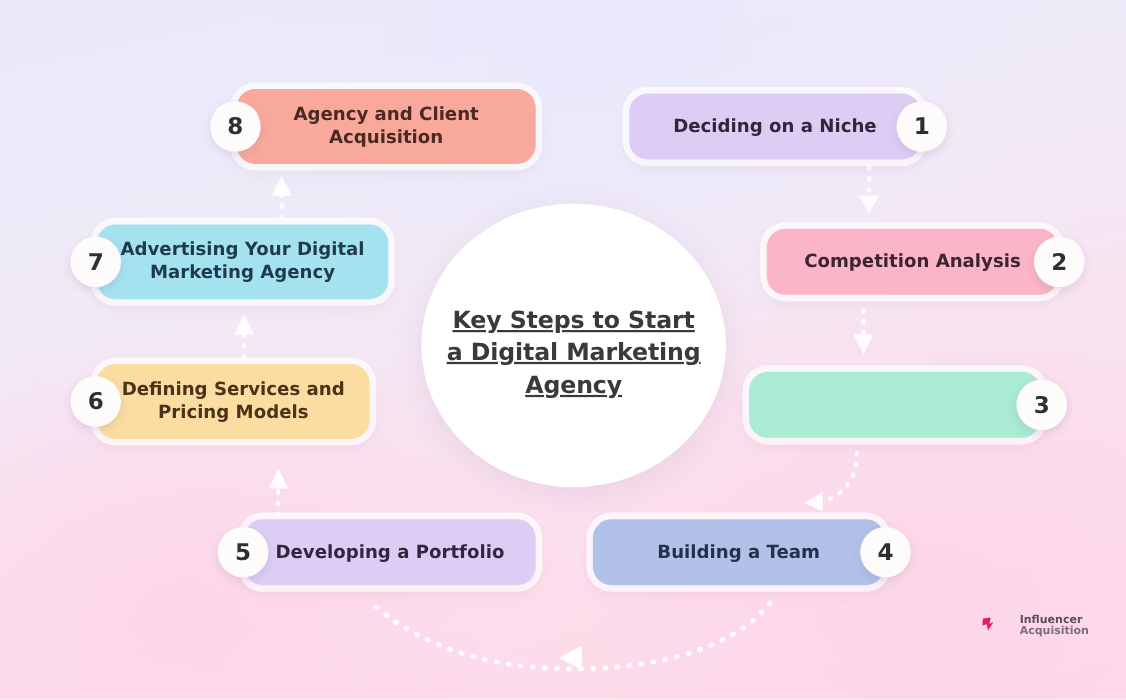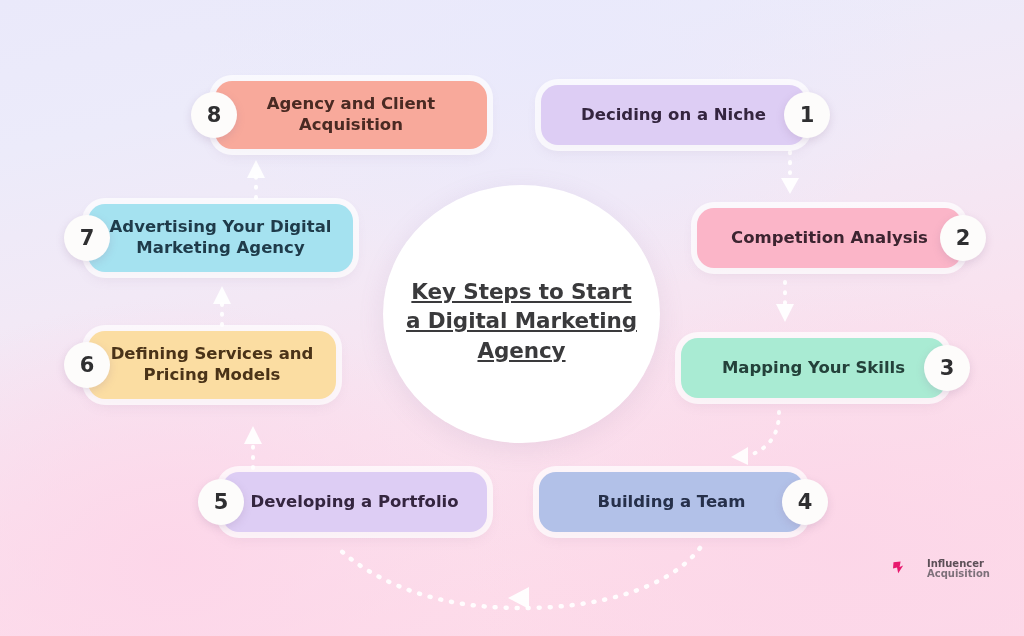--- a/index.html
+++ b/index.html
@@ -108,21 +108,21 @@
     justify-content: center;
     font-size: 21px;
     font-weight: 700;
     color: #2f2f31;
     z-index: 3;
   }
   .badge-right { right: -24px; }
   .badge-left  { left: -24px; }
 
   
-  #step-1 { left: 541px; top: 85px; }
+  #step-1 { left: 572px; top: 85px; }
   #step-1 .pill { width: 265px; height: 60px; background: #ddcdf4; }
   #step-1 .pill-label { color: #34253f; }
 
   #step-2 { left: 681px; top: 208px; padding-left: 16px; }
   #step-2 .pill { width: 265px; height: 60px; background: #fbb5c8; }
   #step-2 .pill-label { color: #3c2430; }
 
   #step-3 { left: 681px; top: 338px; }
   #step-3 .pill { width: 265px; height: 60px; background: #a9ebd3; }
   #step-3 .pill-label { color: #24413a; }
@@ -234,21 +234,20 @@
 
   <div class="step" id="step-2">
     <div class="pill">
       <span class="pill-label">Competition Analysis</span>
       <span class="badge badge-right">2</span>
     </div>
   </div>
 
   <div class="step" id="step-3">
     <div class="pill">
-      <span class="pill-label">Mapping Your Skills</span>
       <span class="badge badge-right">3</span>
     </div>
   </div>
 
   <div class="step" id="step-4">
     <div class="pill">
       <span class="pill-label">Building a Team</span>
       <span class="badge badge-right">4</span>
     </div>
   </div>

